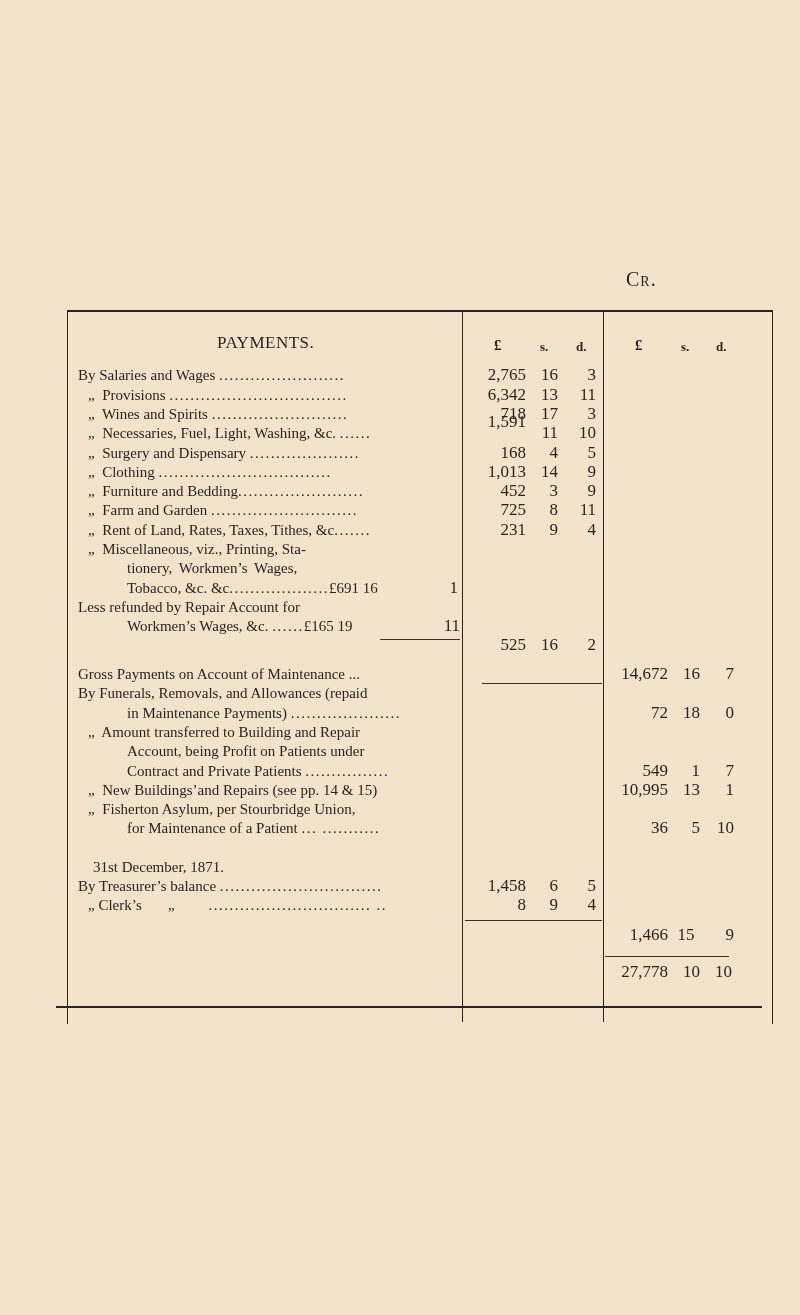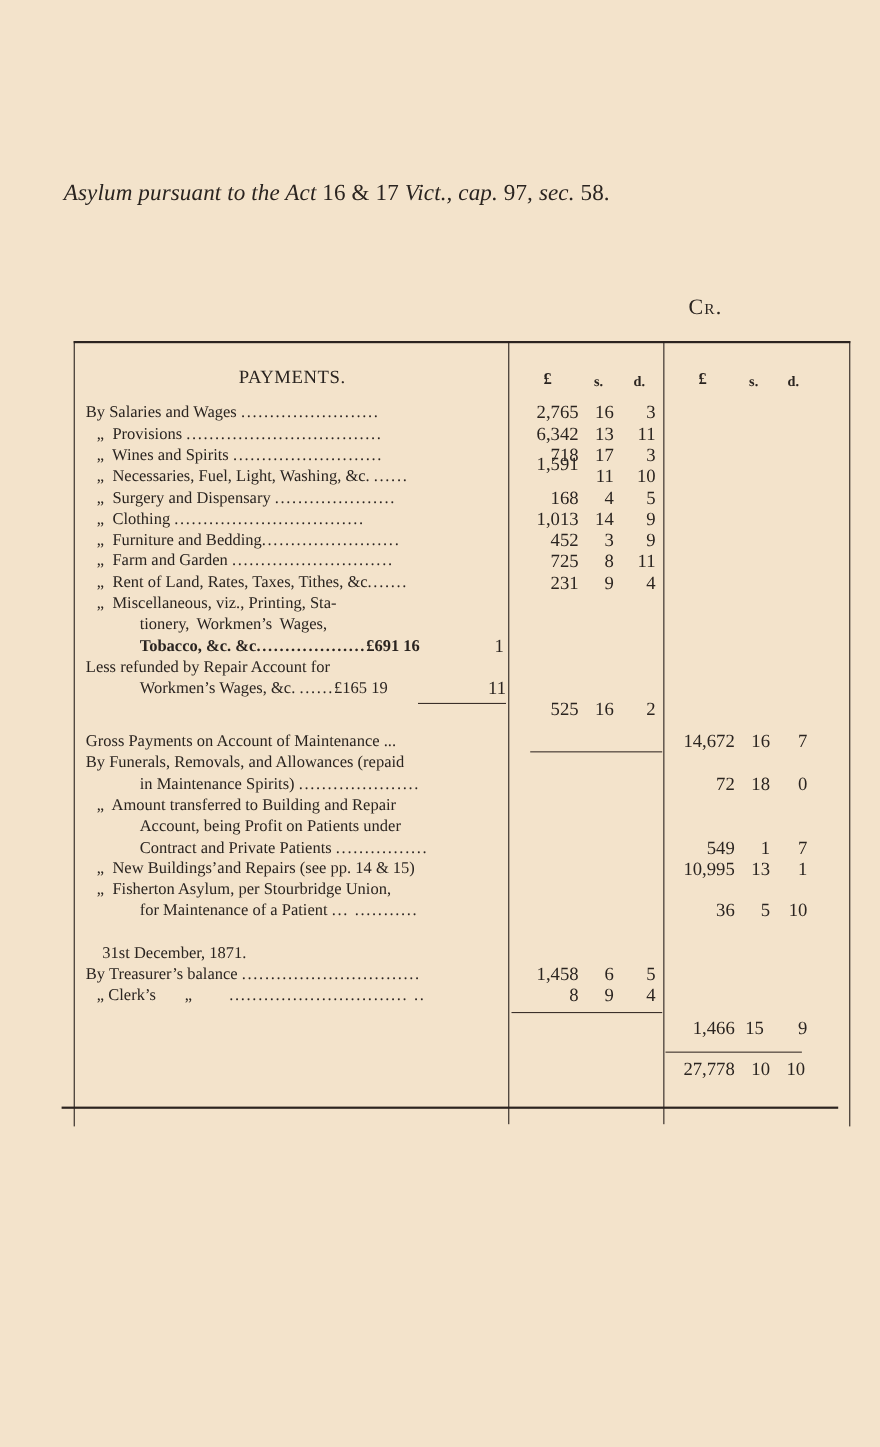--- a/index.html
+++ b/index.html
@@ -38,21 +38,20 @@
   .dots { letter-spacing: 1.5px; }
   .hdr { position: absolute; font-family: "Liberation Serif", serif; font-size: 17px; letter-spacing: 0.5px; }
   .chdr { position: absolute; font-family: "Liberation Serif", serif; font-size: 15px; font-weight: bold; }
   .num { position: absolute; font-family: "Liberation Serif", serif; font-size: 17px; line-height: 20px; text-align: right; white-space: nowrap; }
   .rule { position: absolute; height: 0; border-top: 1.5px solid #3a302a; }
 </style>
 </head>
 <body>
 
 <div class="title">
-  <div><span>Asylum pursuant to the Act </span><span class="up">16 &amp; 17</span><span> Vict., cap. </span><span class="up">97</span><span>, sec. </span><span class="up">58.</span></div>
 </div>
 
 <div class="cr">Cr.</div>
 
 <div class="tbl"></div>
 <div class="vline" style="left:462px;height:712px;"></div>
 <div class="vline" style="left:603px;height:712px;"></div>
 <div class="tbl-bottom"></div>
 
 <div class="hdr" style="left:217px;top:333px;">PAYMENTS.</div>
@@ -98,38 +97,38 @@
 <div class="num" style="left:570px;top:481px;width:26px;">9</div>
 <div class="num" style="left:470px;top:500px;width:56px;">725</div>
 <div class="num" style="left:530px;top:500px;width:28px;">8</div>
 <div class="num" style="left:570px;top:500px;width:26px;">11</div>
 <div class="num" style="left:470px;top:520px;width:56px;">231</div>
 <div class="num" style="left:530px;top:520px;width:28px;">9</div>
 <div class="num" style="left:570px;top:520px;width:26px;">4</div>
 
 <div class="lbl" style="left:88px;top:539px;"><span>„</span>&nbsp; <span>Miscellaneous, viz., Printing, Sta-</span></div>
 <div class="lbl" style="left:127px;top:558px;word-spacing:3px;">tionery,    Workmen’s  Wages,</div>
-<div class="lbl" style="left:127px;top:578px;font-weight:bold;"><span>Tobacco, &amp;c. &amp;c</span><span class="dots">...................</span><span>£691 16</span></div>
+<div class="lbl" style="left:127px;top:578px;"><span>Tobacco, &amp;c. &amp;c</span><span class="dots">...................</span><span>£691 16</span></div>
 <div class="num" style="left:440px;top:578px;width:18px;">1</div>
 <div class="lbl" style="left:78px;top:597px;">Less refunded by Repair Account for</div>
 <div class="lbl" style="left:127px;top:616px;"><span>Workmen’s Wages, &amp;c.  </span><span class="dots">......</span><span>£165 19</span></div>
 <div class="num" style="left:432px;top:616px;width:28px;">11</div>
 <div class="rule" style="left:380px;top:639px;width:80px;"></div>
 <div class="num" style="left:470px;top:635px;width:56px;">525</div>
 <div class="num" style="left:530px;top:635px;width:28px;">16</div>
 <div class="num" style="left:570px;top:635px;width:26px;">2</div>
 
 <div class="rule" style="left:482px;top:683px;width:120px;"></div>
 <div class="lbl" style="left:78px;top:664px;">Gross Payments on Account of Maintenance ...</div>
 <div class="num" style="left:605px;top:664px;width:63px;">14,672</div>
 <div class="num" style="left:672px;top:664px;width:28px;">16</div>
 <div class="num" style="left:708px;top:664px;width:26px;">7</div>
 
 <div class="lbl" style="left:78px;top:683px;"><span>By</span> <span>Funerals, Removals, and Allowances (repaid</span></div>
-<div class="lbl" style="left:127px;top:703px;"><span>in Maintenance Spirits) </span><span class="dots">.....................</span></div>
+<div class="lbl" style="left:127px;top:703px;"><span>in Maintenance Payments) </span><span class="dots">.....................</span></div>
 <div class="num" style="left:605px;top:703px;width:63px;">72</div>
 <div class="num" style="left:672px;top:703px;width:28px;">18</div>
 <div class="num" style="left:708px;top:703px;width:26px;">0</div>
 
 <div class="lbl" style="left:88px;top:722px;"><span>„</span>&nbsp; <span>Amount transferred to Building and Repair</span></div>
 <div class="lbl" style="left:127px;top:741px;">Account, being Profit on Patients under</div>
 <div class="lbl" style="left:127px;top:761px;"><span>Contract and Private Patients </span><span class="dots">................</span></div>
 <div class="num" style="left:605px;top:761px;width:63px;">549</div>
 <div class="num" style="left:672px;top:761px;width:28px;">1</div>
 <div class="num" style="left:708px;top:761px;width:26px;">7</div>

